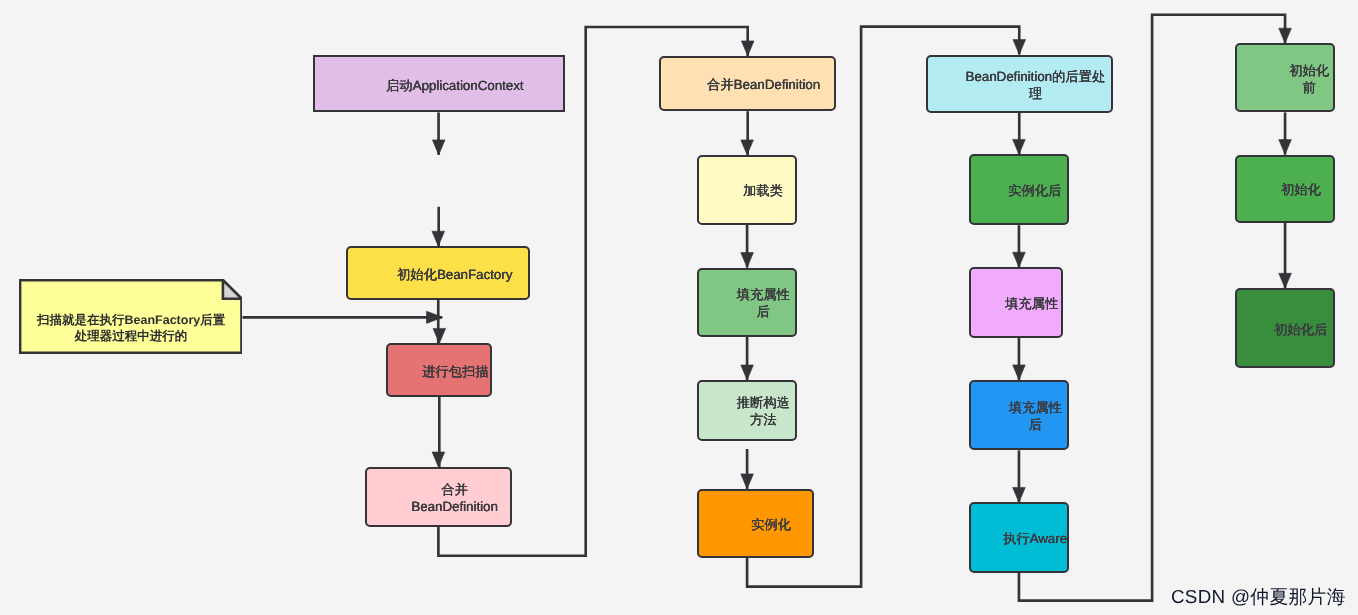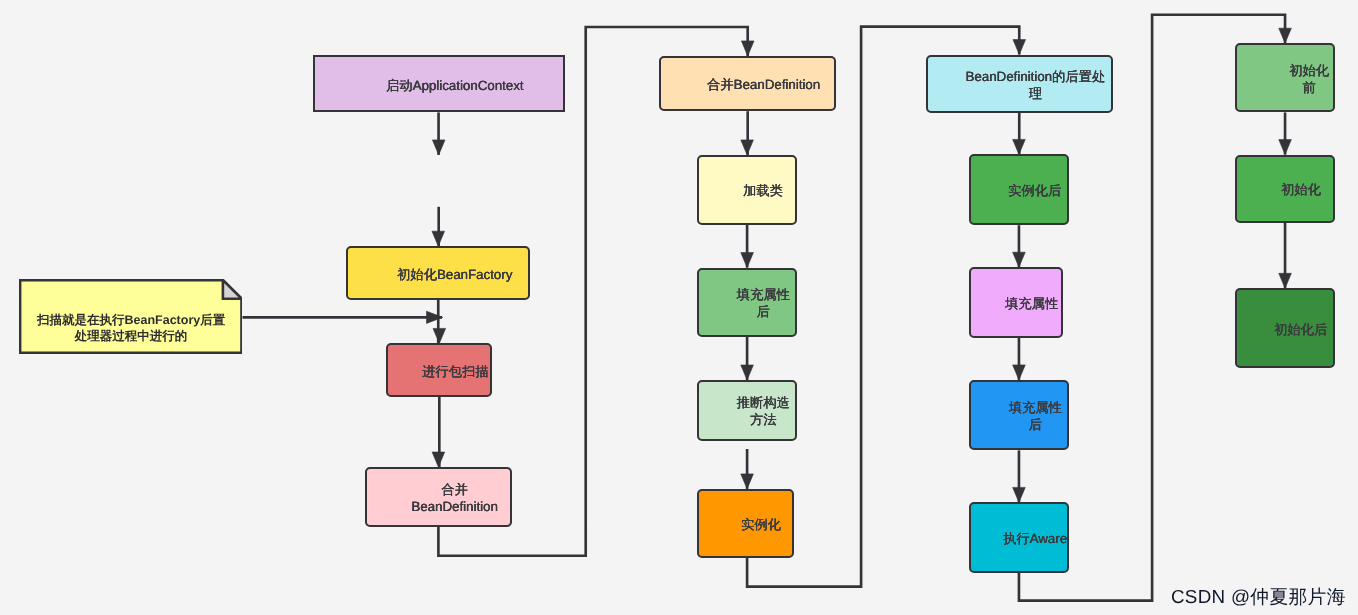--- a/index.html
+++ b/index.html
@@ -107,21 +107,21 @@
     </div>
   <div class="node" style="left: 696.9px; top: 154.9px; width: 100.4px; height: 69.7px; background: rgb(255, 249, 196);">
     <span>加载类</span>
     </div>
   <div class="node" style="left: 696.9px; top: 267.6px; width: 100.4px; height: 69px; background: rgb(129, 199, 132);">
     <span>填充属性后</span>
     </div>
   <div class="node" style="left: 696.9px; top: 380px; width: 100.4px; height: 61px; background: rgb(200, 230, 201); font-family: Liberation Mono, monospace;">
     <span>推断构造方法</span>
     </div>
-  <div class="node" style="left: 696.9px; top: 488.9px; width: 97px; height: 69.1px; background: rgb(255, 152, 0);">
+  <div class="node" style="left: 696.9px; top: 488.9px; width: 117px; height: 69.1px; background: rgb(255, 152, 0);">
     <span>实例化</span>
     </div>
   <div class="node" style="left: 925.9px; top: 54.6px; width: 186.7px; height: 58.1px; background: rgb(178, 235, 242);">
     <span>BeanDefinition的后置处理</span>
     </div>
   <div class="node" style="left: 968.7px; top: 154.4px; width: 100.5px; height: 70.8px; background: rgb(76, 175, 80);">
     <span>实例化后</span>
     </div>
   <div class="node" style="left: 968.7px; top: 267.2px; width: 94px; height: 70.8px; background: #f0abfc;">
     <span>填充属性</span>

